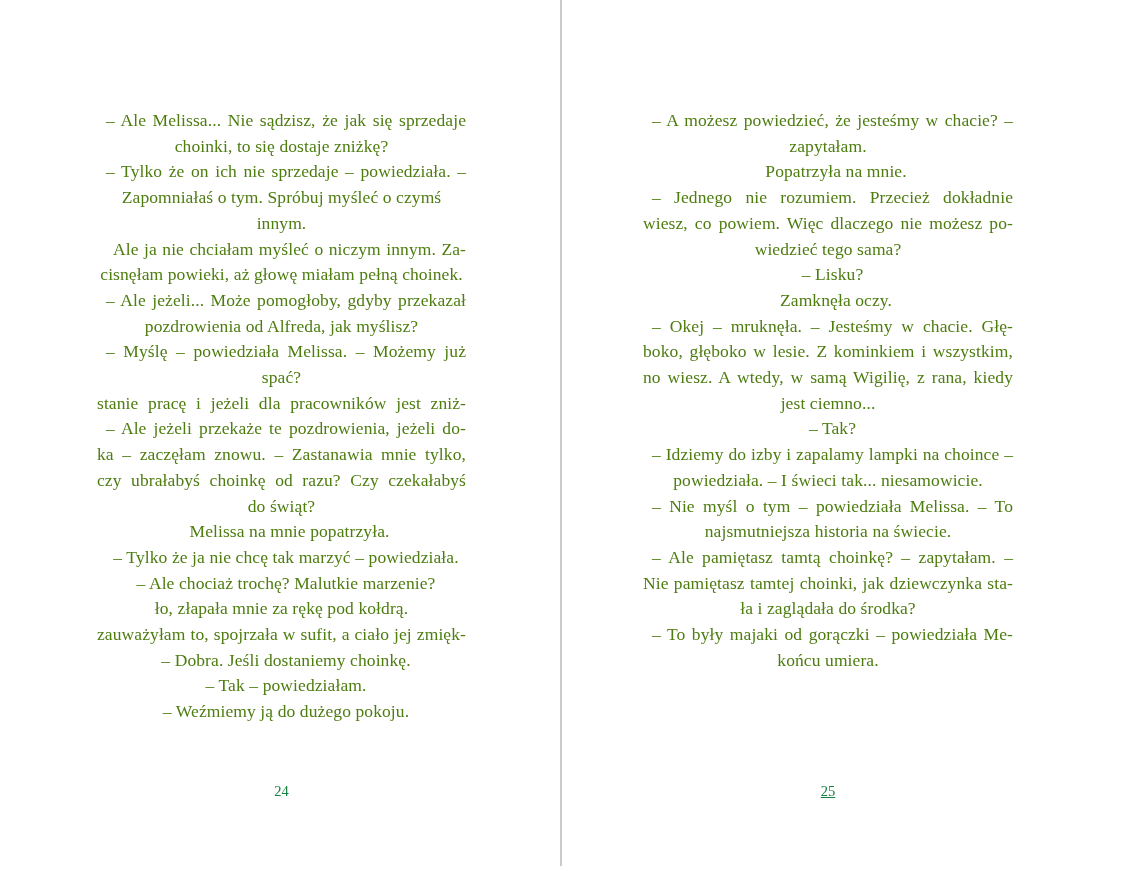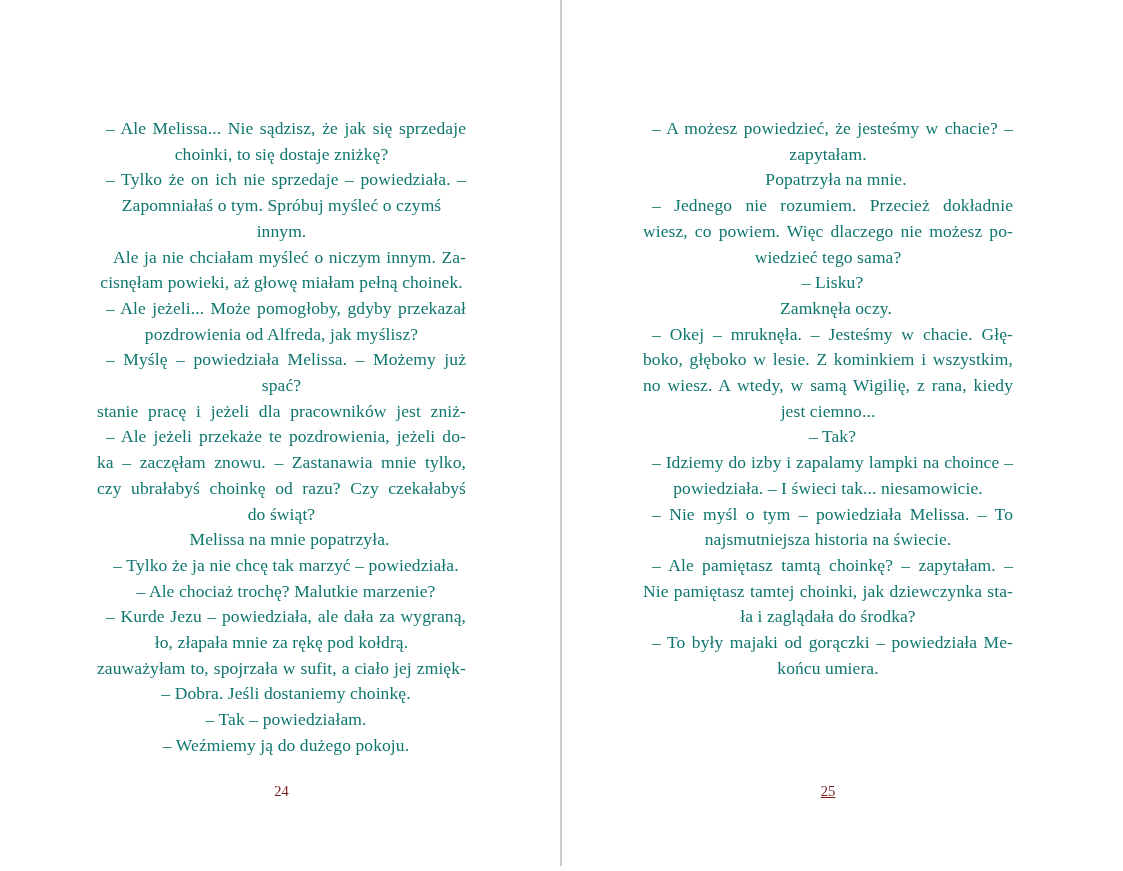--- a/index.html
+++ b/index.html
@@ -21,43 +21,43 @@
   .gutter {
     position: absolute;
     left: 560px;
     top: 0;
     width: 2px;
     height: 866px;
     background: #cbcbcb;
   }
   .text-block {
     position: absolute;
-    top: 116px;
-    color: #0f766e;
+    top: 108px;
+    color: #4d7c0f;
     font-size: 17.5px;
     line-height: 25.7px;
     letter-spacing: 0.1px;
   }
   .text-left  { left: 97px;  width: 369px; }
   .text-right { left: 643px; width: 370px; }
   .line { text-align: center; }
   .line.justify {
     text-align: justify;
     text-align-last: justify;
   }
   .line.first-dialogue { padding-left: 9px; }
   .line.first-plain    { padding-left: 16px; }
   .italic { font-style: italic; }
   .pagenum {
     position: absolute;
     top: 780px;
     height: 22px;
     font-size: 14.5px;
     line-height: 22px;
-    color: #7f1d1d;
+    color: #15803d;
     text-align: center;
   }
   .pagenum-left  { left: 97px;  width: 369px; }
   .pagenum-right { left: 643px; width: 370px; text-decoration: underline; }
 </style>
 </head>
 <body>
 
 <div class="spread">
 
@@ -75,21 +75,20 @@
       <div class="line justify first-dialogue">– Myślę – powiedziała Melissa. – Możemy już</div>
       <div class="line">spać?</div>
       <div class="line justify">stanie pracę i jeżeli dla pracowników jest zniż-</div>
       <div class="line justify first-dialogue">– Ale jeżeli przekaże te pozdrowienia, jeżeli do-</div>
       <div class="line justify">ka – zaczęłam znowu. – Zastanawia mnie tylko,</div>
       <div class="line justify">czy ubrałabyś choinkę od razu? Czy czekałabyś</div>
       <div class="line">do świąt?</div>
       <div class="line first-plain">Melissa na mnie popatrzyła.</div>
       <div class="line first-dialogue">– Tylko że ja nie chcę tak marzyć – powiedziała.</div>
       <div class="line first-dialogue">– Ale chociaż trochę? Malutkie marzenie?</div>
-      <div class="line justify first-dialogue">– Kurde Jezu – powiedziała, ale dała za wygraną,</div>
       <div class="line">ło, złapała mnie za rękę pod kołdrą.</div>
       <div class="line justify">zauważyłam to, spojrzała w sufit, a ciało jej zmięk-</div>
       <div class="line first-dialogue">– Dobra. Jeśli dostaniemy choinkę.</div>
       <div class="line first-dialogue">– Tak – powiedziałam.</div>
       <div class="line first-dialogue">– Weźmiemy ją do dużego pokoju.</div>
     </div>
 
   <div class="text-block text-right">
       <div class="line justify first-dialogue">– A możesz powiedzieć, że jesteśmy w chacie? –</div>
       <div class="line">zapytałam.</div>

